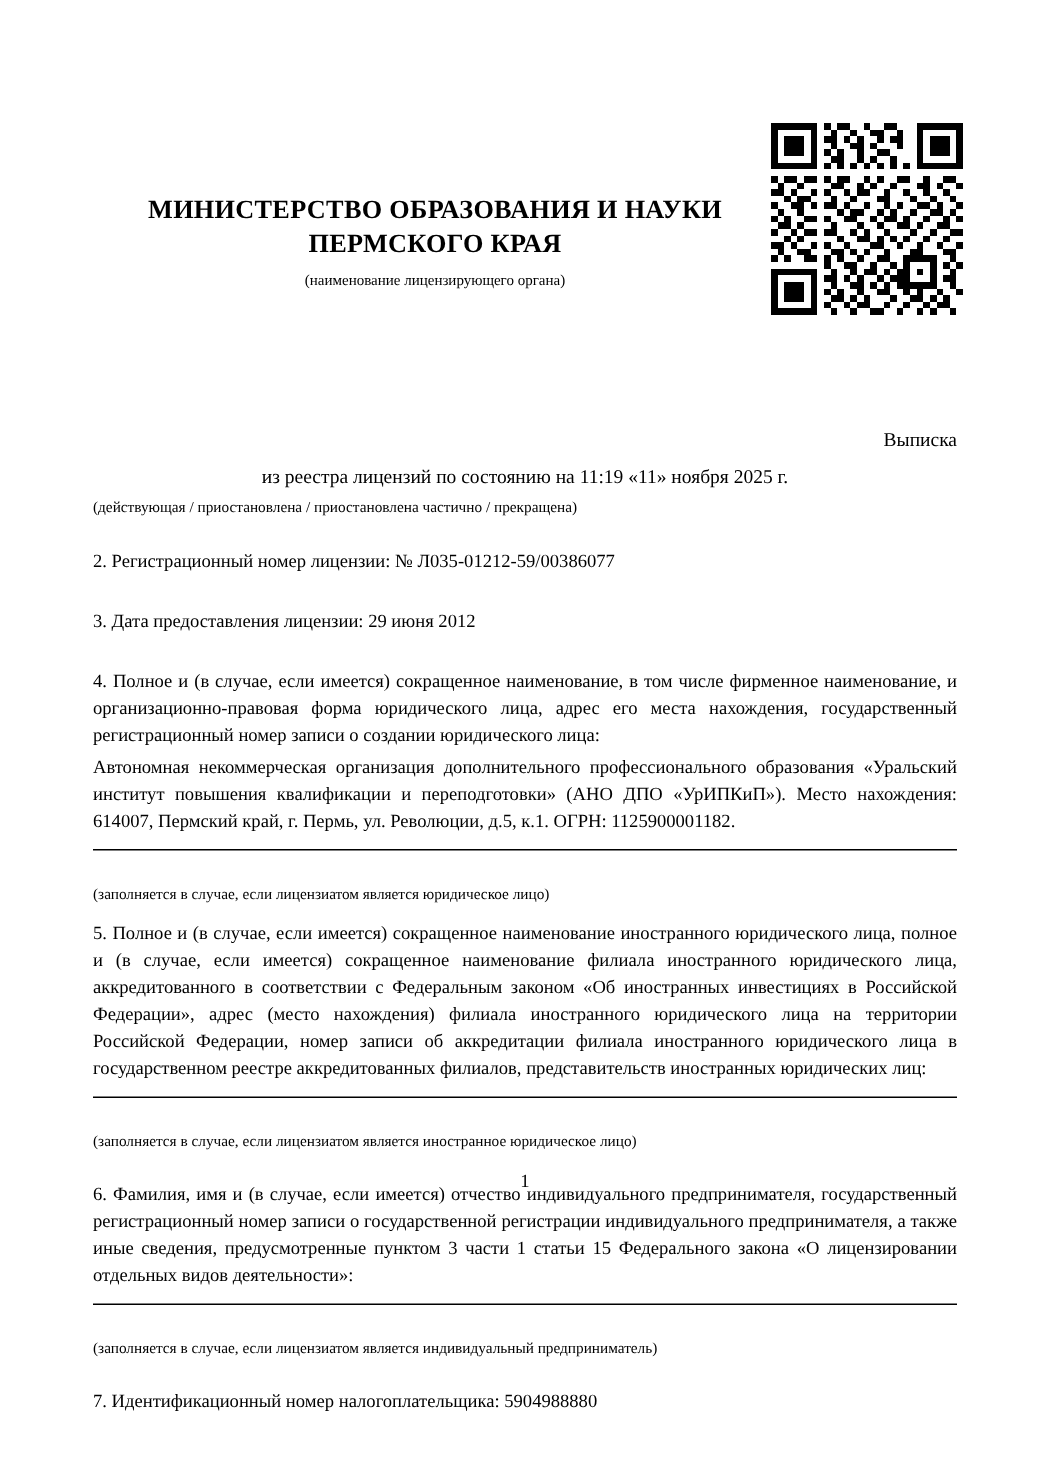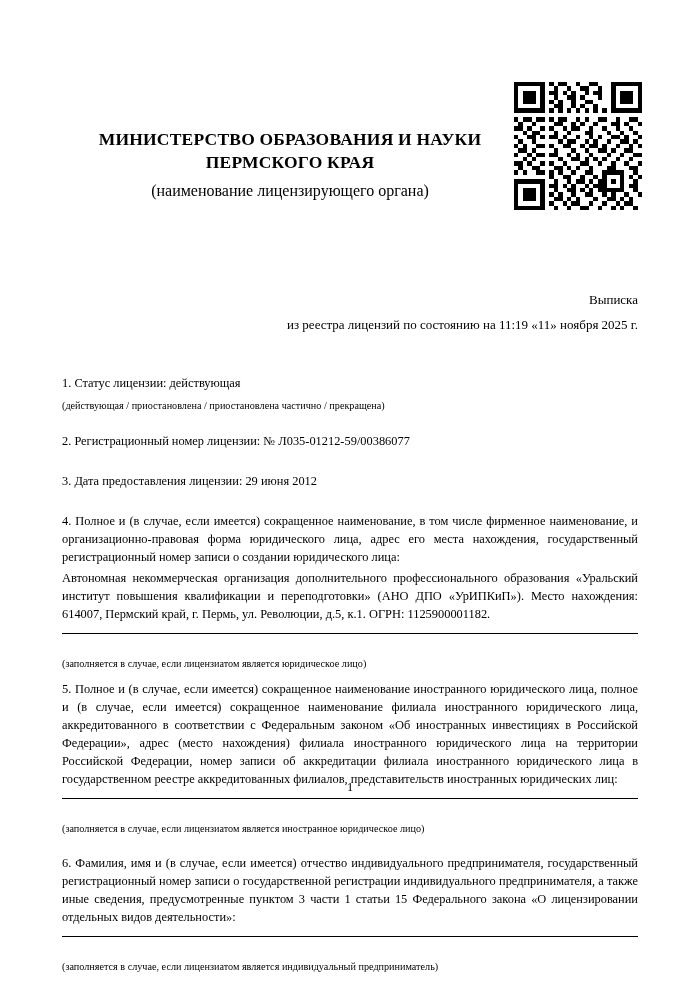--- a/index.html
+++ b/index.html
@@ -34,33 +34,33 @@
     margin-top: 68px;
     text-align: center;
     font-weight: bold;
     font-size: 17.5px;
     line-height: 1.32;
     letter-spacing: 0.2px;
     padding: 0 120px 0 0;
   }
   .org-sub {
     text-align: center;
-    font-size: 16px;
+    font-size: 10px;
     margin-top: 8px;
     padding: 0 120px 0 0;
   }
 
   .doc-title {
     margin-top: 92px;
     text-align: right;
     font-size: 13px;
   }
   .doc-subtitle {
     margin-top: 9px;
-    text-align: right;
+    text-align: center;
     font-size: 13px;
   }
 
   .section {
     font-size: 12.4px;
     line-height: 1.45;
     text-align: justify;
   }
   .s1 { margin-top: 42px; }
   .note {
@@ -340,21 +340,20 @@
       </g>
     </svg>
   </div>
 
   <div class="org-title">МИНИСТЕРСТВО ОБРАЗОВАНИЯ И НАУКИ ПЕРМСКОГО КРАЯ</div>
   <div class="org-sub">(наименование лицензирующего органа)</div>
 
   <div class="doc-title">Выписка</div>
   <div class="doc-subtitle">из реестра лицензий по состоянию на 11:19 «11» ноября 2025 г.</div>
 
-  <div class="section s1">1. Статус лицензии: действующая</div>
   <div class="note">(действующая / приостановлена / приостановлена частично / прекращена)</div>
 
   <div class="section s2">2. Регистрационный номер лицензии: № Л035-01212-59/00386077</div>
 
   <div class="section s3">3. Дата предоставления лицензии: 29 июня 2012</div>
 
   <div class="section s4">4. Полное и (в случае, если имеется) сокращенное наименование, в том числе фирменное наименование, и организационно-правовая форма юридического лица, адрес его места нахождения, государственный регистрационный номер записи о создании юридического лица:</div>
   <div class="section block-body">Автономная некоммерческая организация дополнительного профессионального образования «Уральский институт повышения квалификации и переподготовки» (АНО ДПО «УрИПКиП»). Место нахождения: 614007, Пермский край, г. Пермь, ул. Революции, д.5, к.1. ОГРН: 1125900001182.</div>
   <hr class="hr">
   <div class="note note-under">(заполняется в случае, если лицензиатом является юридическое лицо)</div>

